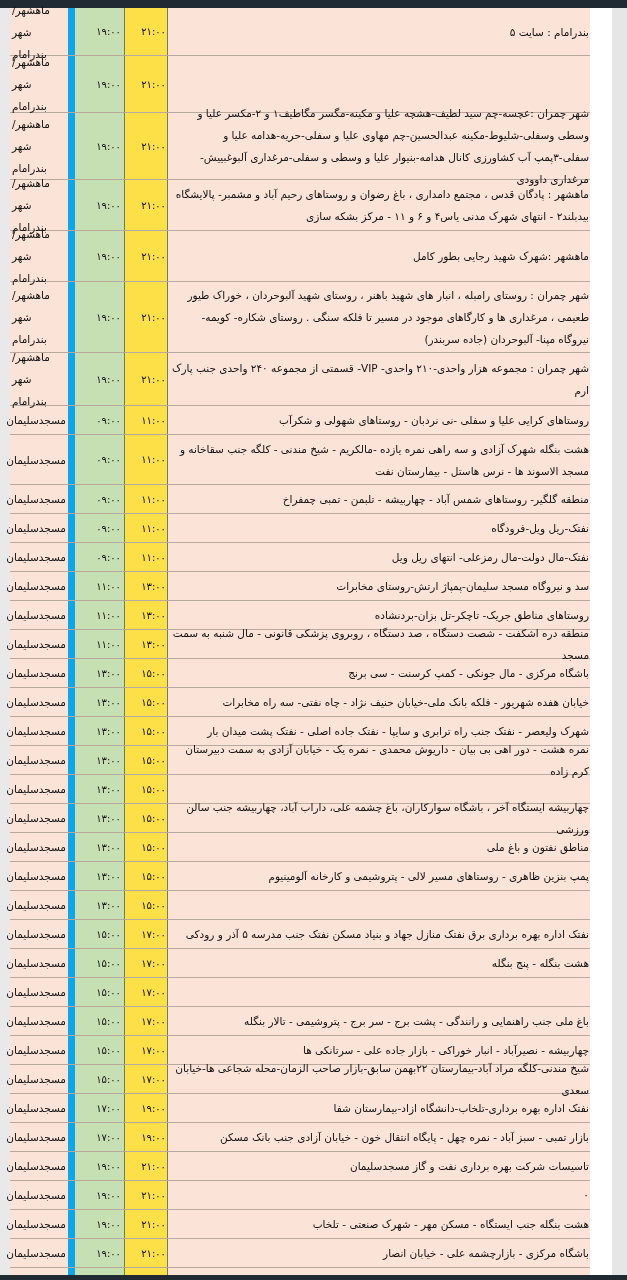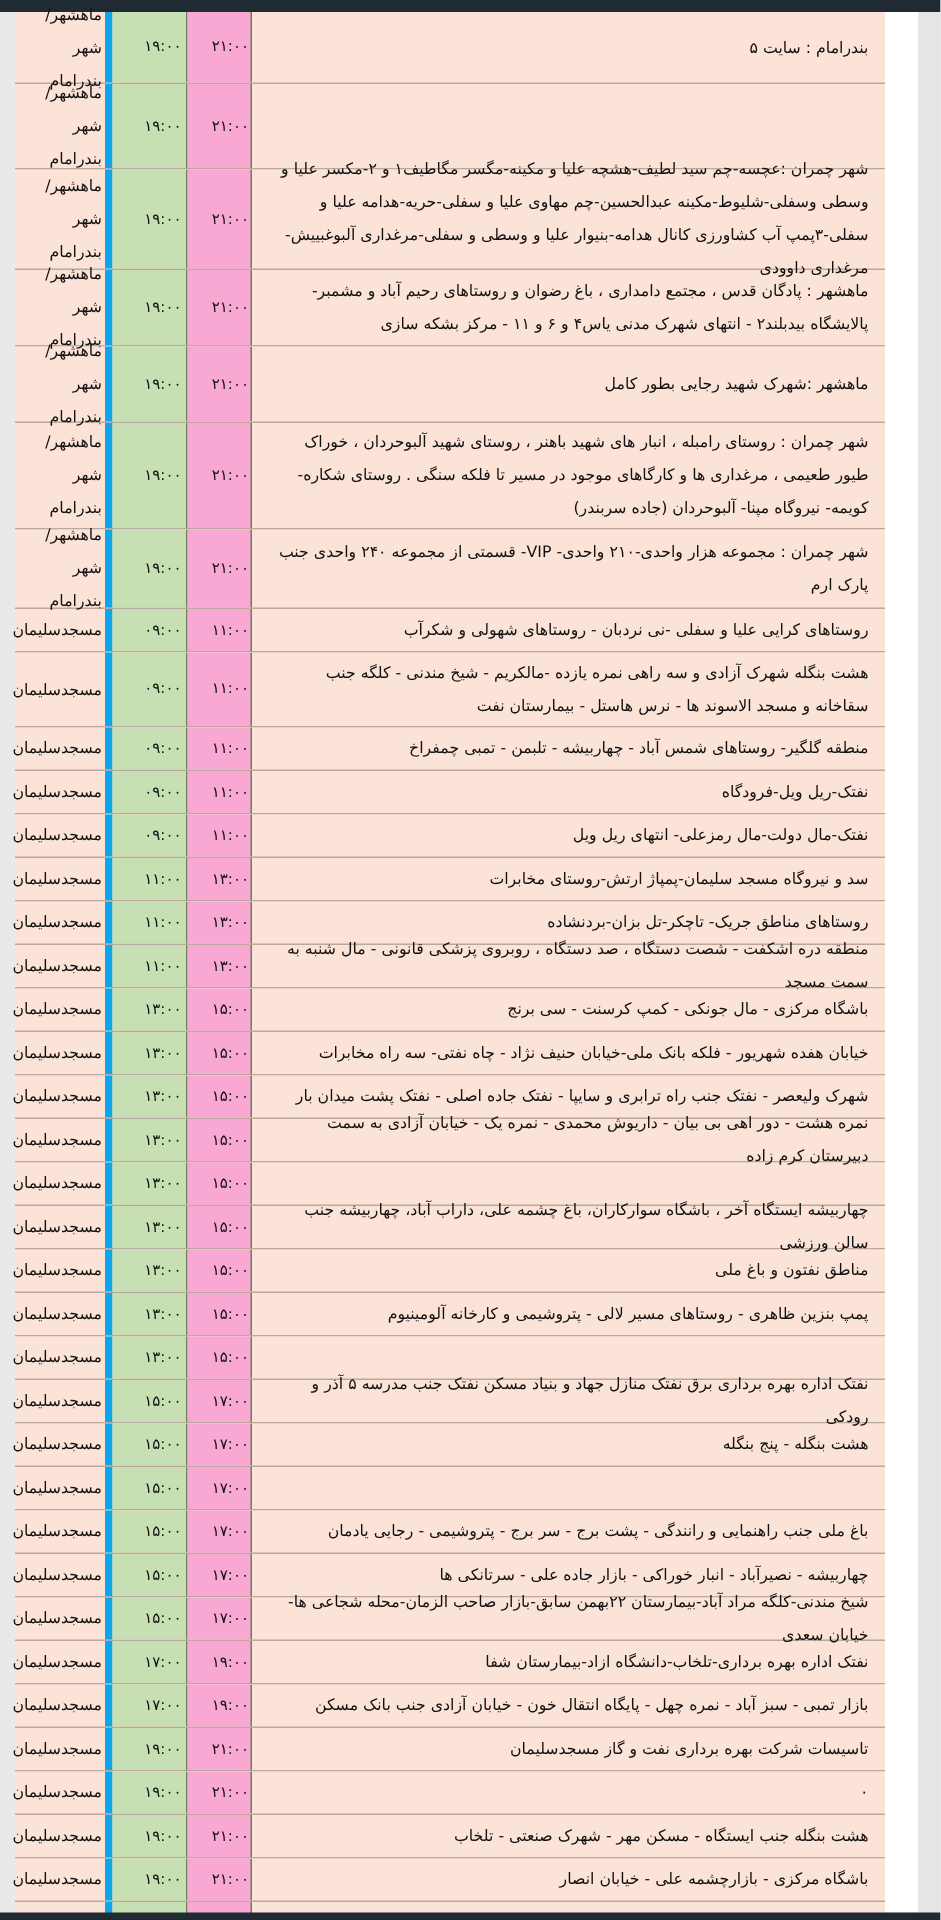--- a/index.html
+++ b/index.html
@@ -6,24 +6,24 @@
   html, body { width: 627px; height: 1280px; overflow: hidden; background: #e9e9e9; }
   body { position: relative; font-family: "DejaVu Sans", sans-serif; }
   .topbar { position: absolute; left: 0; top: 0; width: 627px; height: 8px; background: #1f2a33; }
   .bottombar { position: absolute; left: 0; top: 1275px; width: 627px; height: 5px; background: #1f2a33; }
   .left-gutter { position: absolute; left: 0; top: 8px; width: 10px; height: 1267px; background: #e9e9e9; }
   .white-strip { position: absolute; left: 590px; top: 8px; width: 22px; height: 1267px; background: #ffffff; }
   .right-gutter { position: absolute; left: 612px; top: 8px; width: 15px; height: 1267px; background: #e6e6e6; }
   .sheet { position: absolute; left: 10px; top: 8px; width: 580px; }
   .row { display: flex; flex-direction: row; border-bottom: 1px solid #b9a89e; background: #fce3d8; }
   .cell { display: flex; align-items: center; font-size: 10.5px; color: #111; }
-  .c-city { width: 65px; border-right: 5px solid #0ea5e9; justify-content: flex-start; text-align: right; direction: rtl; padding: 4px 2px; line-height: 22px; }
+  .c-city { width: 65px; border-right: 7px solid #0ea5e9; justify-content: flex-start; text-align: left; direction: rtl; padding: 4px 2px; line-height: 22px; }
   .c-start { width: 50px; background: #c6e0b4; border-right: 1px solid #6a7f5e; justify-content: flex-end; padding-right: 3px; font-size: 10px; }
-  .c-end { width: 43px; background: #f9a8d4; border-right: 1px solid #6a7f5e; justify-content: flex-end; padding-right: 1px; font-size: 10px; text-align: center; }
-  .c-desc { width: 422px; direction: rtl; text-align: right; justify-content: flex-start; padding: 4px 11px; line-height: 22px; align-items: center; }
+  .c-end { width: 43px; background: #fde047; border-right: 1px solid #6a7f5e; justify-content: flex-end; padding-right: 1px; font-size: 10px; text-align: center; }
+  .c-desc { width: 422px; direction: rtl; text-align: right; justify-content: flex-start; padding: 4px 1px; line-height: 22px; align-items: center; }
   .c-city span, .c-desc span { display: block; }
 </style>
 </head>
 <body>
 
 <div class="topbar"></div>
 <div class="left-gutter"></div>
 <div class="white-strip"></div>
 <div class="right-gutter"></div>
 
@@ -398,21 +398,21 @@
       <div class="cell c-city">
         <span>مسجدسلیمان</span>
       </div>
       <div class="cell c-start">
         <span>۱۵:۰۰</span>
       </div>
       <div class="cell c-end">
         <span>۱۷:۰۰</span>
       </div>
       <div class="cell c-desc">
-        <span>باغ ملی جنب راهنمایی و رانندگی - پشت برج - سر برج - پتروشیمی - رجایی یادمان</span>
+        <span>باغ ملی جنب راهنمایی و رانندگی - پشت برج - سر برج - پتروشیمی - تالار بنگله</span>
       </div>
     </div>
     <div class="row" style="height: 29px;">
       <div class="cell c-city">
         <span>مسجدسلیمان</span>
       </div>
       <div class="cell c-start">
         <span>۱۵:۰۰</span>
       </div>
       <div class="cell c-end">

